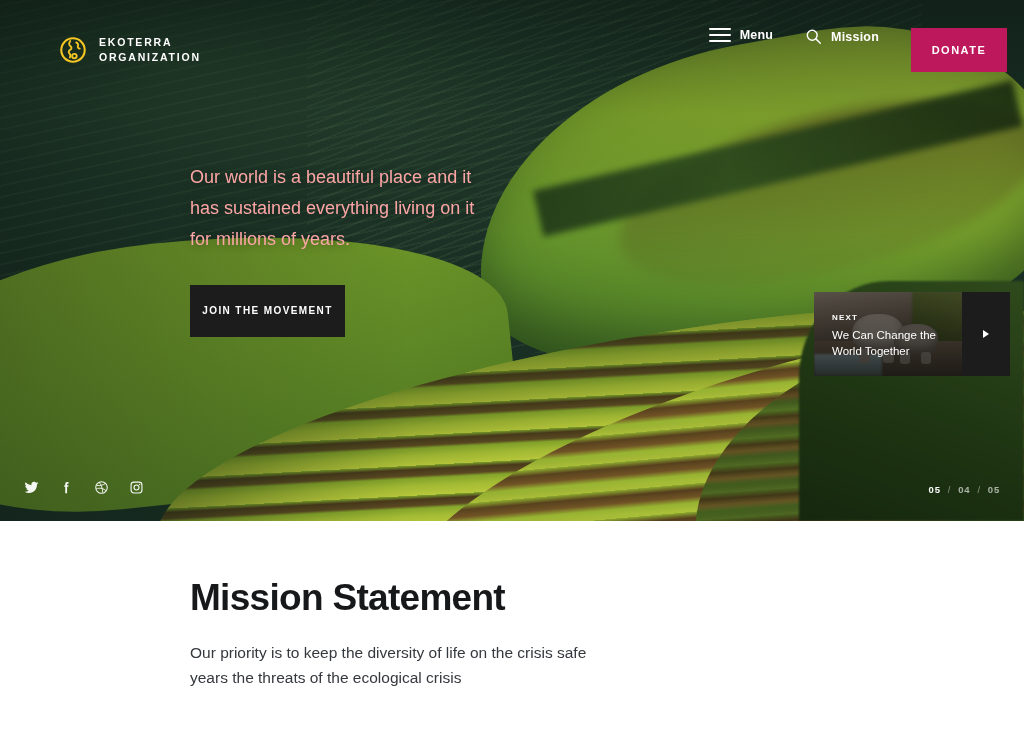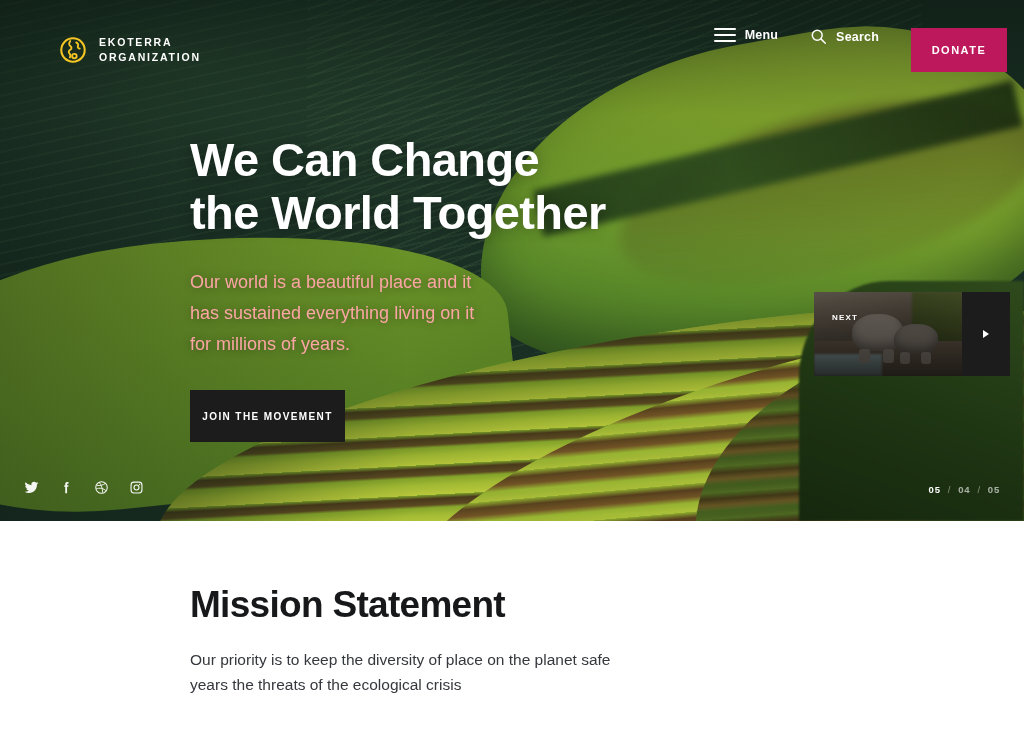--- a/index.html
+++ b/index.html
@@ -252,22 +252,22 @@
     position:absolute; right:24px; bottom:26px; z-index:16;
     display:flex; align-items:center; gap:7px;
     font-size:9.5px; font-weight:700; letter-spacing:.8px; color:rgba(255,255,255,.62);
   }
   .slide-count .sep { color:rgba(255,255,255,.45); font-weight:400; }
   .slide-count .on { color:#ffffff; }
 
   
   .mission { padding:0 0 0 190px; background:#fff; }
   .mission-title {
-    padding-top:39px;
-    font-size:37px; font-weight:700; color:#17181a; letter-spacing:-.7px;margin-top:24px;
+    padding-top:56px;
+    font-size:37px; font-weight:700; color:#17181a; letter-spacing:-.7px;
   }
   .mission-sub {
     margin-top:21px; font-size:15.5px; line-height:1.62; color:#35383d; max-width:470px;
   }
 </style>
 </head>
 <body>
 
 <section class="hero">
 
@@ -312,32 +312,28 @@
             <i></i>
         </span>
         <span>Menu</span>
       </div>
 
       <div class="nav-item">
         <svg class="search-ic" viewBox="0 0 20 20">
           <circle cx="8.5" cy="8.5" r="5.8" fill="none" stroke="#fff" stroke-width="1.7"></circle>
           <line x1="12.8" y1="12.8" x2="18" y2="18" stroke="#fff" stroke-width="1.7" stroke-linecap="round"></line>
         </svg>
-        <span>Search</span>
+        <span>Mission</span>
       </div>
 
       <button class="donate-btn">DONATE</button>
     </nav>
   </header>
 
   <div class="hero-copy">
-    <h1 class="hero-title">
-      <span>We Can Change</span><br>
-      <span>the World Together</span>
-    </h1>
     <p class="hero-sub">Our world is a beautiful place and it has sustained everything living on it for millions of years.</p>
     <button class="join-btn">JOIN THE MOVEMENT</button>
   </div>
 
   <div class="next-card">
     <div class="next-thumb">
       <div class="elephant-scene">
         <div class="el-veg"></div>
         <div class="el-ground"></div>
         <div class="el-water"></div>
@@ -345,20 +341,21 @@
           <span class="el-leg" style="left:12%"></span>
             <span class="el-leg" style="left:60%"></span>
         </div>
         <div class="el-body el2">
           <span class="el-leg" style="left:14%"></span>
             <span class="el-leg" style="left:62%"></span>
         </div>
       </div>
       <div class="next-overlay"></div>
       <span class="next-label">NEXT</span>
+      <span class="next-title">We Can Change the World Together</span>
     </div>
     <button class="next-arrow-btn">
       <span class="tri-right"></span>
     </button>
   </div>
 
   <div class="socials">
     <svg class="soc" viewBox="0 0 24 24">
       <path fill="#fff" d="M23 4.9c-.8.4-1.7.6-2.6.8a4.5 4.5 0 0 0 2-2.5c-.9.5-1.9.9-2.9 1.1a4.5 4.5 0 0 0-7.7 4.1A12.8 12.8 0 0 1 2.5 3.6a4.5 4.5 0 0 0 1.4 6c-.7 0-1.4-.2-2-.5a4.5 4.5 0 0 0 3.6 4.4c-.6.2-1.3.2-2 .1a4.5 4.5 0 0 0 4.2 3.1A9 9 0 0 1 1 18.6a12.7 12.7 0 0 0 6.9 2c8.3 0 12.8-6.9 12.8-12.8v-.6c.9-.6 1.7-1.4 2.3-2.3z"></path>
     </svg>
@@ -381,17 +378,17 @@
     <span class="sep">/</span>
     <span>04</span>
     <span class="sep">/</span>
     <span>05</span>
   </div>
 </section>
 
 <section class="mission">
   <h2 class="mission-title">Mission Statement</h2>
   <p class="mission-sub">
-    <span>Our priority is to keep the diversity of place on the planet safe</span><br>
+    <span>Our priority is to keep the diversity of life on the crisis safe</span><br>
     <span>years the threats of the ecological crisis</span>
   </p>
 
 </section>
 
 </body></html>

